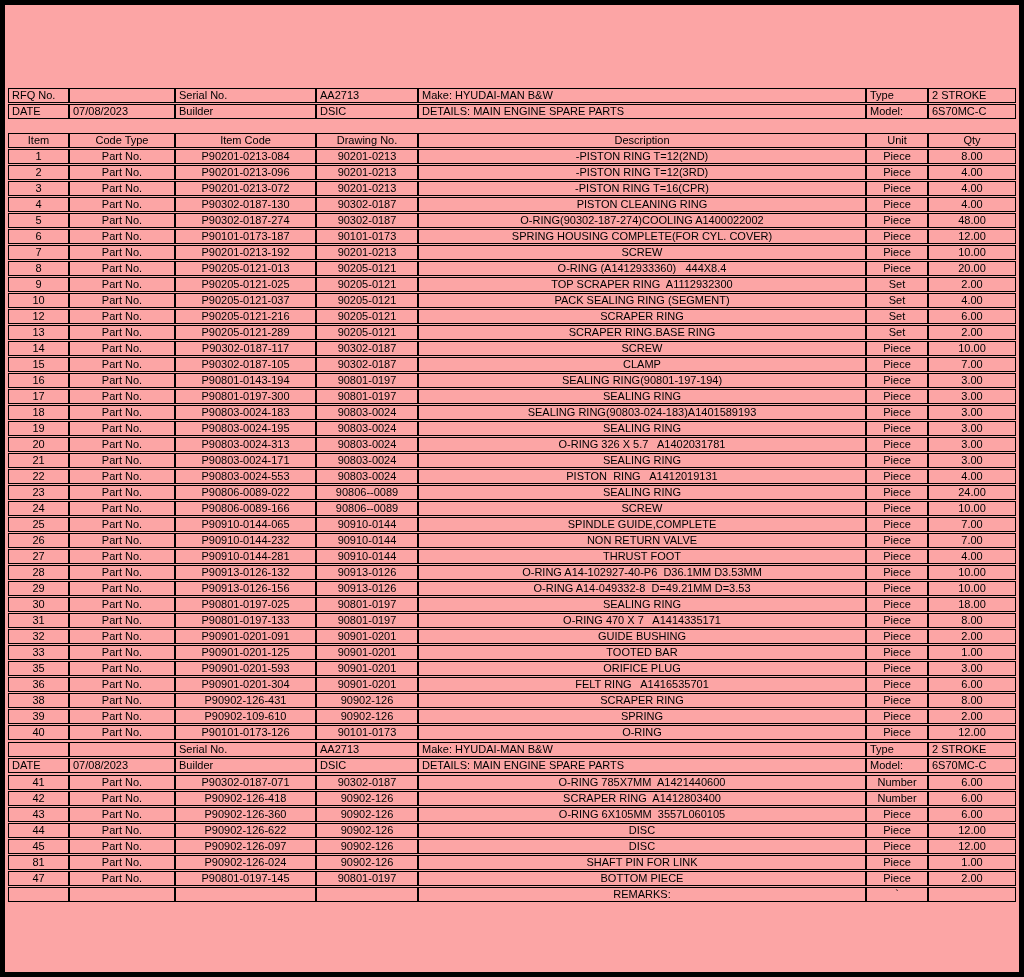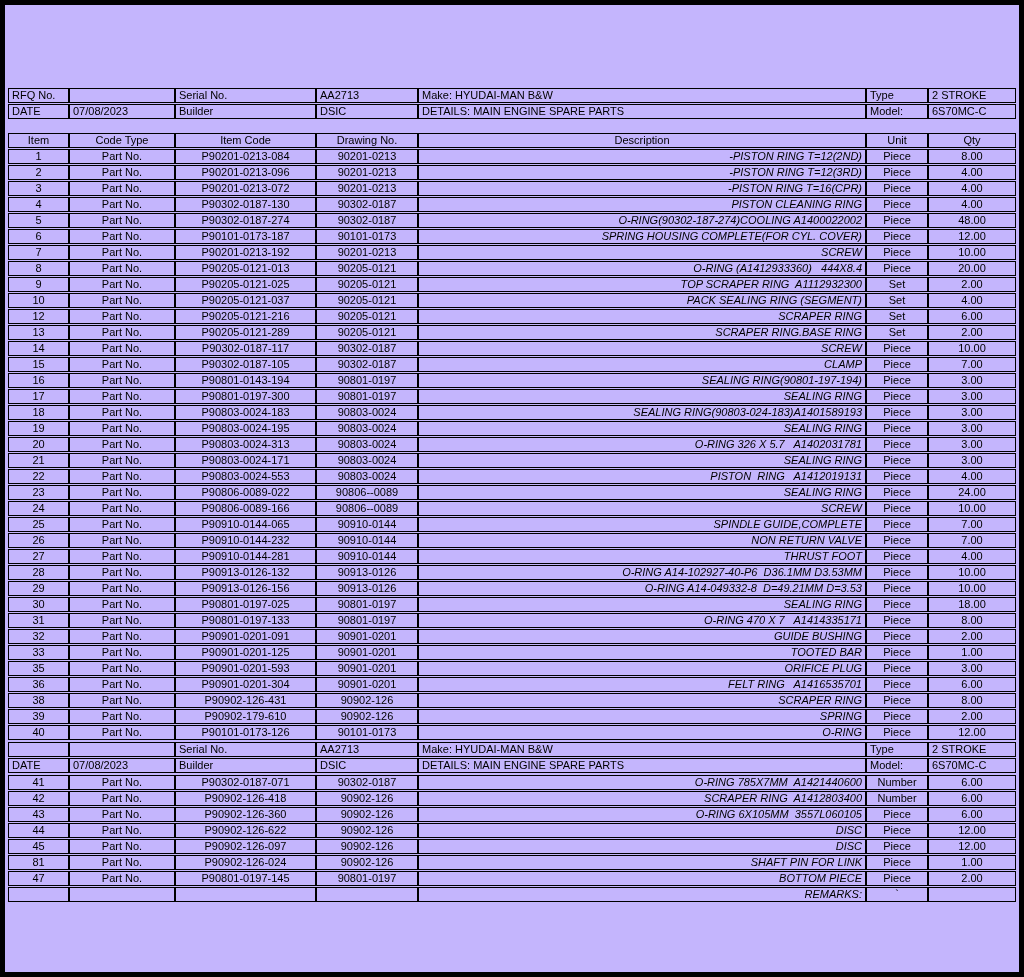--- a/index.html
+++ b/index.html
@@ -1,36 +1,36 @@
 <!DOCTYPE html>
 <html><head>
 <meta charset="utf-8">
 <style>
   html,body { margin:0; padding:0; background:#e8e8e8; }
   .page {
     position:relative; width:1024px; height:977px; box-sizing:border-box;
-    background:#c4b5fd; border:5px solid #000; padding:3px 3px 0 3px;
+    background:#fca5a5; border:5px solid #000; padding:3px 3px 0 3px;
     font-family:"Liberation Sans", sans-serif; color:#000;
     overflow:hidden;
   }
   .top-blank { height:79px; }
   .gap-strip { height:12px; }
   table.grid {
     border-collapse:separate; border-spacing:0 1px;
     table-layout:fixed; width:1008px;
   }
   table.grid td, table.grid th {
     border:1px solid #000;
     height:13px; line-height:13px;
     font-size:11px; font-weight:normal;
     padding:0 3px; overflow:hidden;
     text-align:center; vertical-align:middle;
     white-space:pre;
   }
-  table.grid .desc { text-align:right;font-style:italic; }
+  table.grid .desc { text-align:center; }
   table.grid .lft  { text-align:left; }
   .b { font-weight:bold; }
   th.colhead { font-weight:bold; font-size:11.5px;margin-left:46px; }
   .tick { font-size:10px; }
 </style>
 </head>
 <body>
 
 <div class="page">
 
@@ -403,21 +403,21 @@
           <td>Part No.</td>
           <td>P90902-126-431</td>
           <td>90902-126</td>
           <td class="desc">SCRAPER RING</td>
           <td>Piece</td>
           <td>8.00</td>
         </tr>
         <tr>
           <td>39</td>
           <td>Part No.</td>
-          <td>P90902-179-610</td>
+          <td>P90902-109-610</td>
           <td>90902-126</td>
           <td class="desc">SPRING</td>
           <td>Piece</td>
           <td>2.00</td>
         </tr>
         <tr>
           <td>40</td>
           <td>Part No.</td>
           <td>P90101-0173-126</td>
           <td>90101-0173</td>

